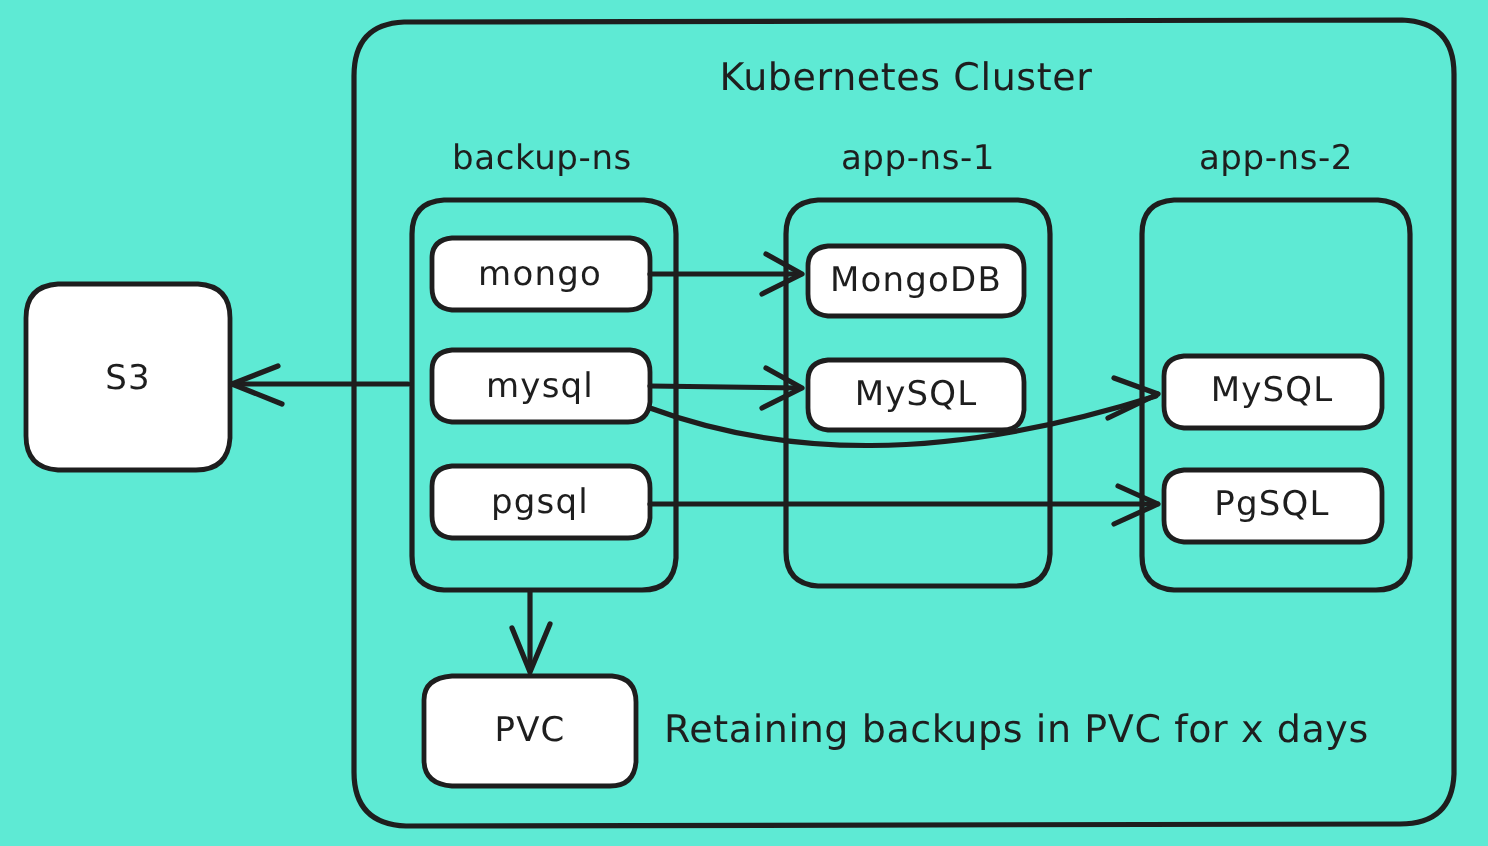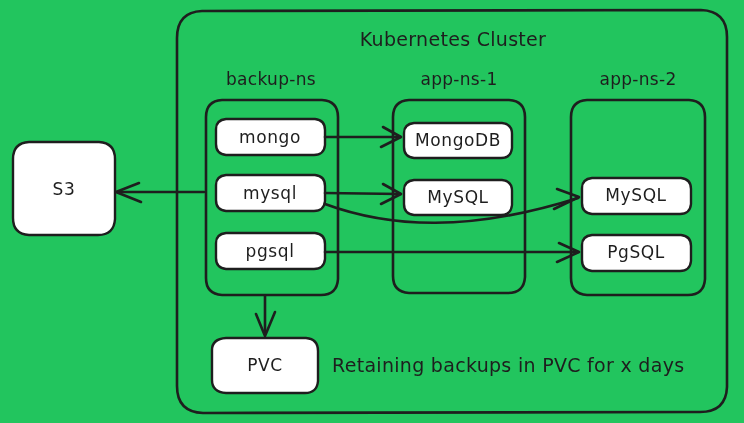--- a/index.html
+++ b/index.html
@@ -4,21 +4,21 @@
 <style>
   html, body {
     margin: 0;
     padding: 0;
     background: #ffffff;
   }
   #canvas-wrap {
     position: relative;
     width: 744px;
     height: 423px;
-    background: #22c55e;
+    background: #5eead4;
     overflow: hidden;
     font-family: "DejaVu Sans", sans-serif;
   }
   svg#diagram {
     display: block;
     width: 744px;
     height: 423px;
   }
   .node-rect {
     fill: #ffffff;

